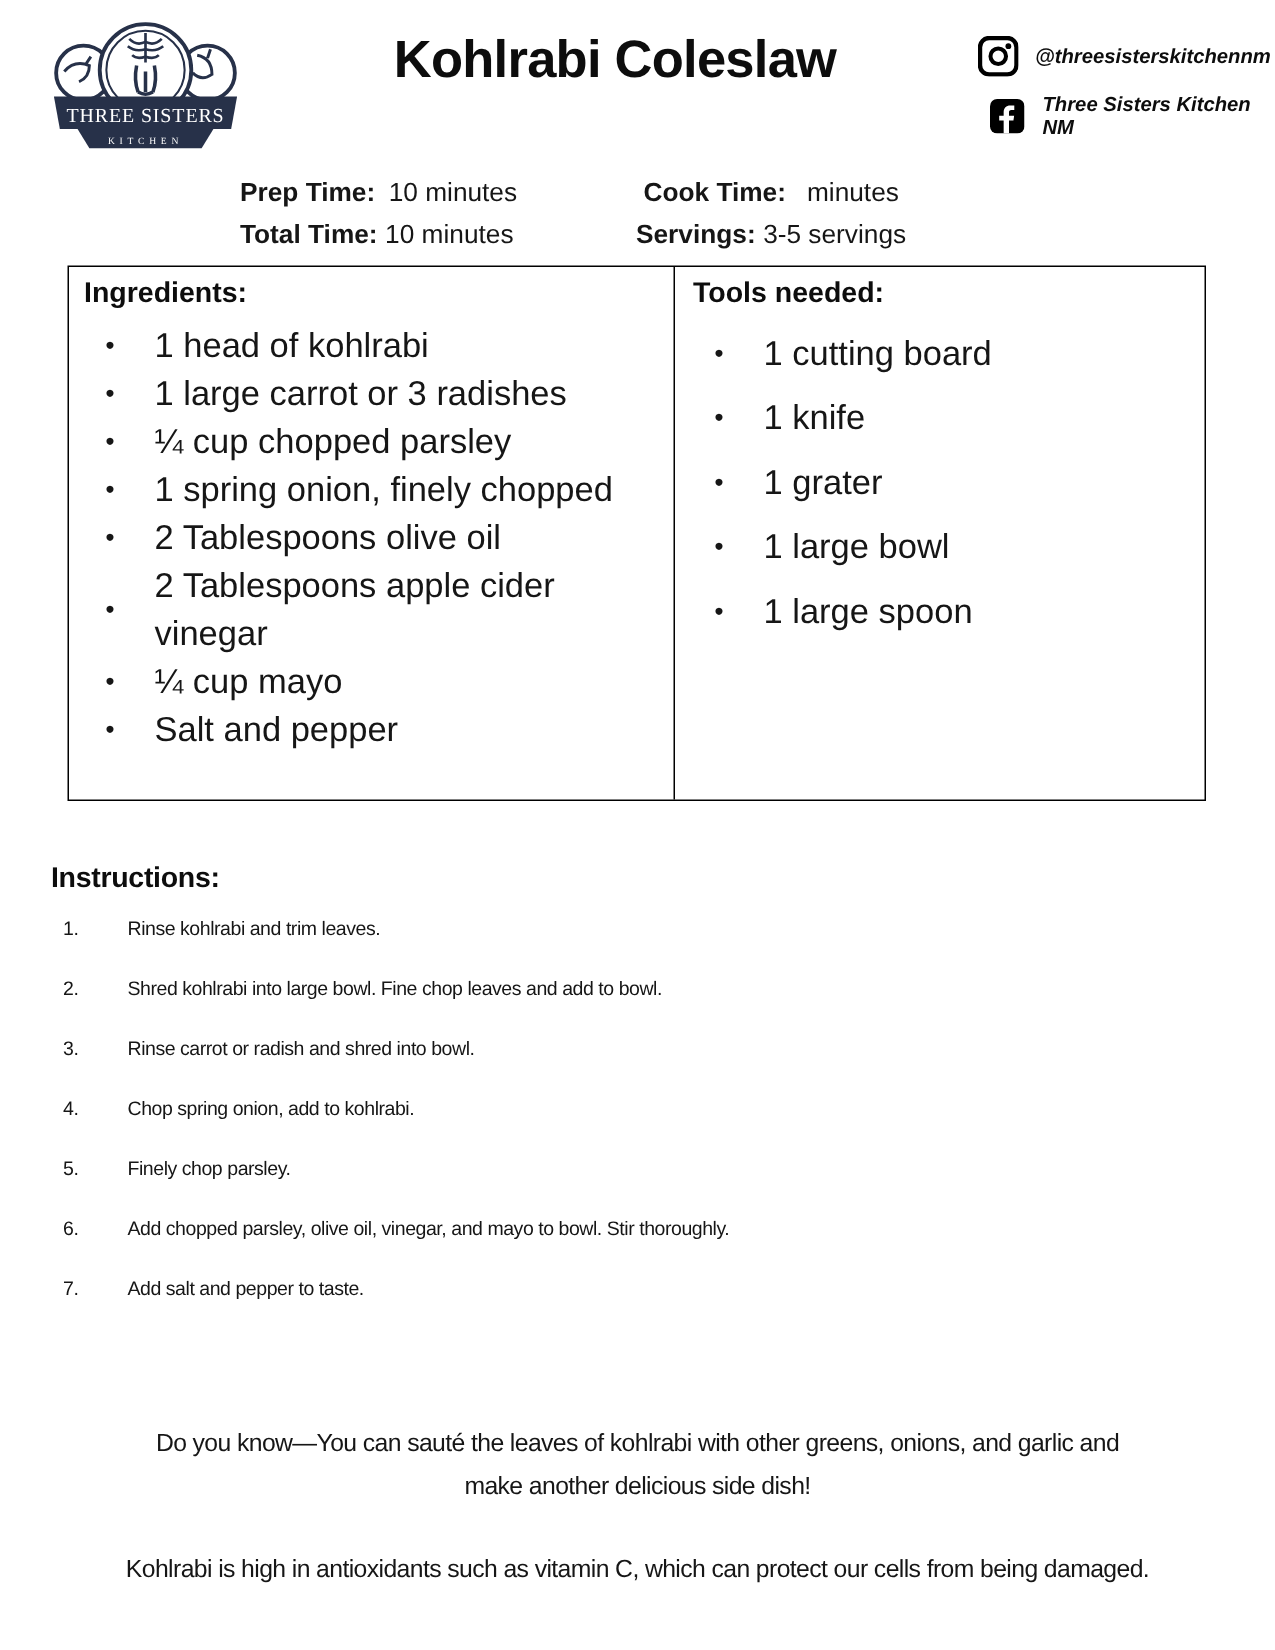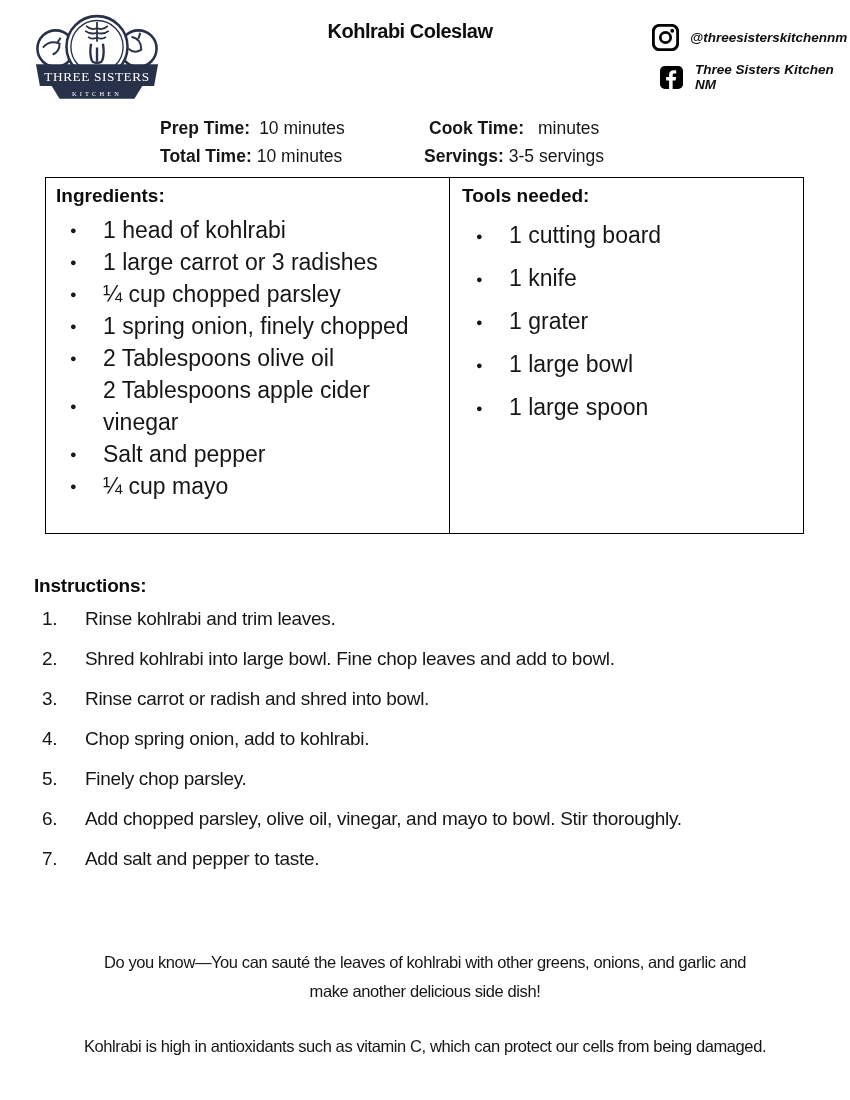--- a/index.html
+++ b/index.html
@@ -9,21 +9,21 @@
     font-family:"Liberation Sans", sans-serif;
     color:#161616;
   }
 
   
   .logo { position:absolute; left:33px; top:8px; width:128px; height:94px; }
   .logo svg { width:100%; height:100%; }
 
   .title {
     position:absolute; top:20px; left:0; width:792px;
-    text-align:center; font-size:20px; font-weight:700; letter-spacing:-0.5px;
+    text-align:center; font-size:35px; font-weight:700; letter-spacing:-0.5px;
     color:#0d0d0d;
     padding-left:28px;
   }
 
   .social { position:absolute; top:24px; left:612px; display:flex; flex-direction:column; gap:11px; }
   .social-row { display:flex; align-items:center; gap:11px;padding-left:40px; }
   .social-row.fb { margin-left:8px; gap:12px; }
   .social-text { font-size:13.5px; font-weight:700; font-style:italic; color:#0d0d0d; }
   .ig-icon svg { width:27px; height:27px; display:block; }
   .fb-icon svg { width:23px; height:23px; display:block; }
@@ -61,21 +61,21 @@
   .instructions-heading {
     position:absolute; left:34px; top:575px;
     font-size:19px; font-weight:700; letter-spacing:-0.2px; color:#0d0d0d;
   }
   ol.steps {
     position:absolute; left:35px; top:608px; width:770px;
     list-style:none; counter-reset:step;
   }
   ol.steps li {
     counter-increment:step; position:relative; padding-left:50px;
-    font-size:19px; line-height:21px; margin-bottom:19px; letter-spacing:-0.3px;
+    font-size:13px; line-height:21px; margin-bottom:19px; letter-spacing:-0.3px;
   }
   ol.steps li::before { content:counter(step) "."; position:absolute; left:7px; }
 
   
   .fact {
     position:absolute; top:948px; left:85px; width:680px;
     text-align:center; font-size:16.5px; line-height:29px; letter-spacing:-0.4px;
   }
   .fact-label { font-weight:400; }
   .note {
@@ -158,22 +158,22 @@
 <div class="recipe-box">
   <div class="box-left">
     <div class="box-heading">Ingredients:</div>
     <ul class="bullet-list ingredients">
         <li>1 head of kohlrabi</li>
         <li>1 large carrot or 3 radishes</li>
         <li>¼ cup chopped parsley</li>
         <li>1 spring onion, finely chopped</li>
         <li>2 Tablespoons olive oil</li>
         <li>2 Tablespoons apple cider vinegar</li>
+        <li>¼ cup mayo</li>
         <li>Salt and pepper</li>
-        <li>¼ cup mayo</li>
       </ul>
   </div>
   <div class="box-right">
     <div class="box-heading">Tools needed:</div>
     <ul class="bullet-list tools">
         <li>1 cutting board</li>
         <li>1 knife</li>
         <li>1 grater</li>
         <li>1 large bowl</li>
         <li>1 large spoon</li>

